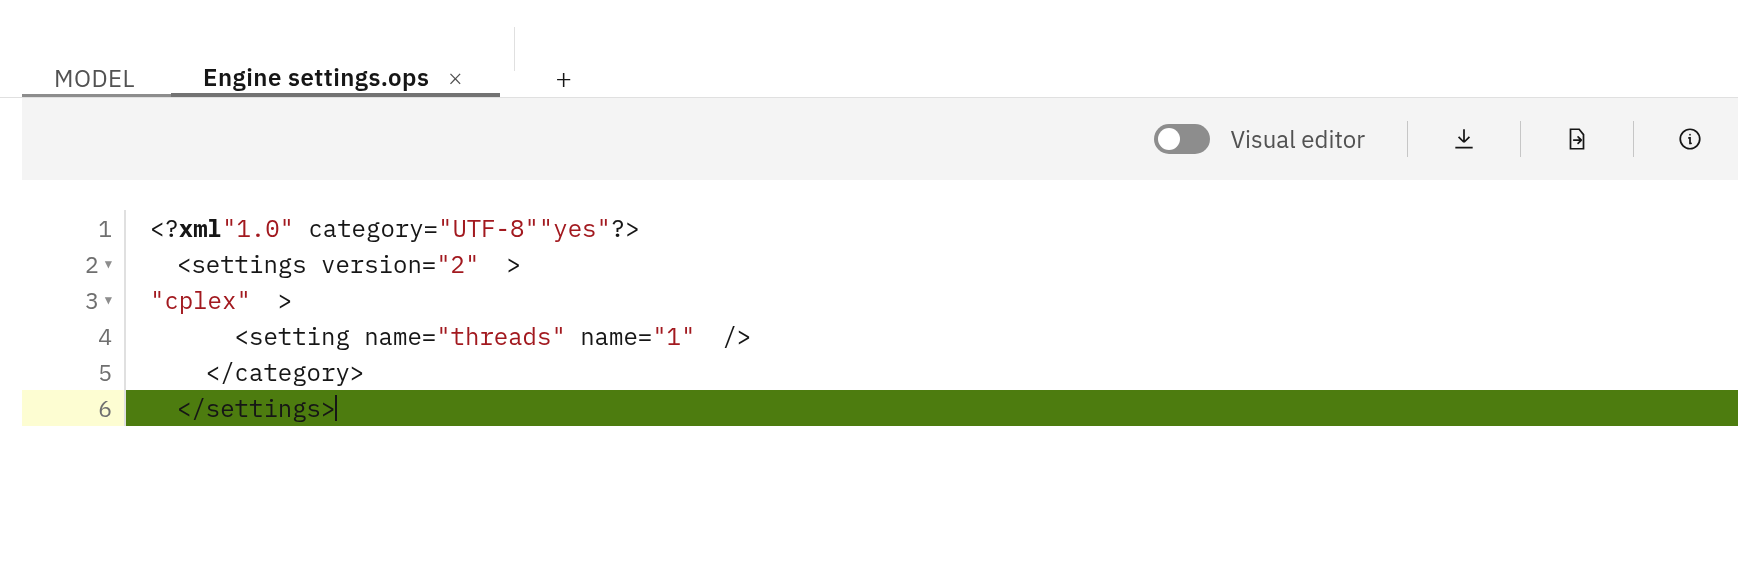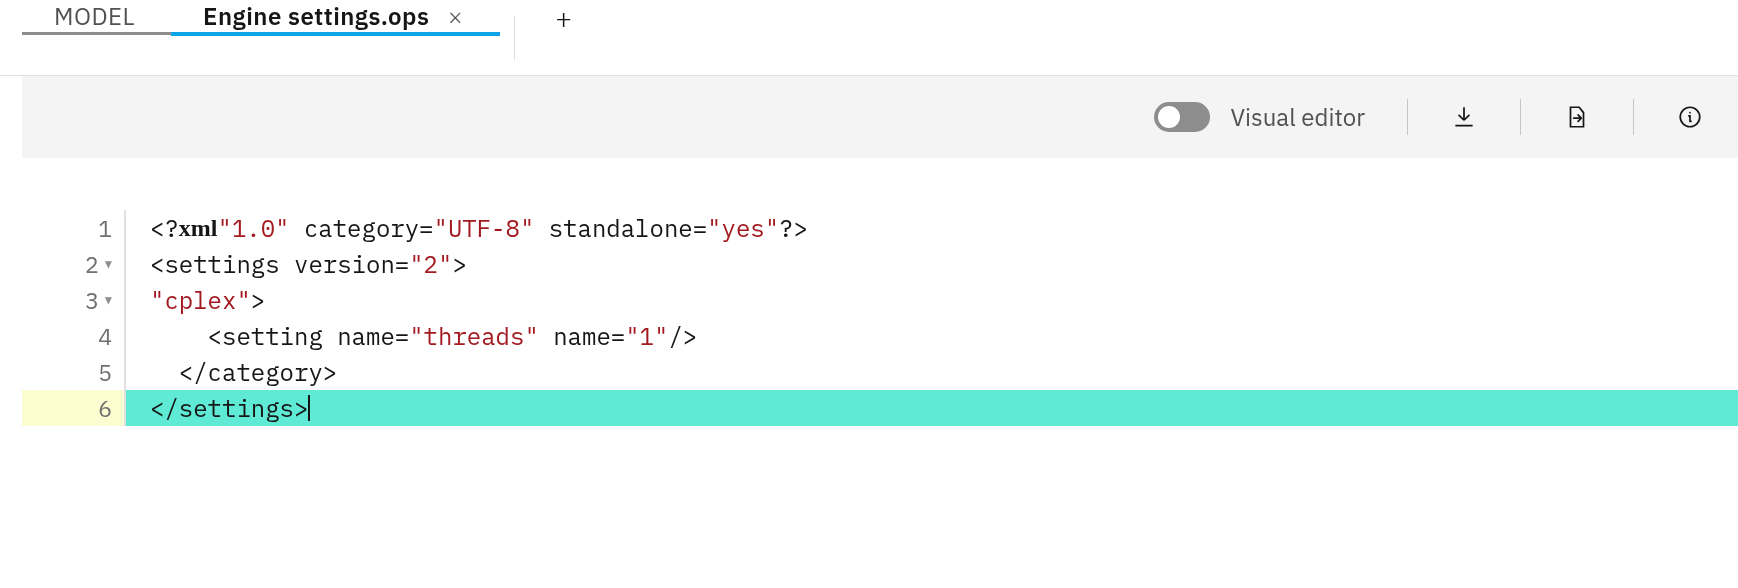--- a/index.html
+++ b/index.html
@@ -8,41 +8,41 @@
     background: #fff;
     width: 1738px;
     height: 588px;
     overflow: hidden;
     color: #161616;
   }
 
   
   .tabbar {
     display: flex;
-    align-items: flex-start;
-    height: 76px;
+    align-items: flex-end;
+    height: 98px;
     border-bottom: 1px solid #e0e0e0;
     padding-left: 22px;
   }
   .tab {
     display: flex;
     align-items: center;
     padding: 0 36px 0 32px;
     font-size: 24px;
     color: #525252;
     position: relative;
     gap: 18px;
     cursor: pointer;
     letter-spacing: 0.5px;
   }
   .tab.inactive {
     border-bottom: 3px solid #8d8d8d;
   }
   .tab.active {
-    border-bottom: 4px solid #0ea5e9;
+    border-bottom: 4px solid #737373;
     color: #161616;
     font-weight: 600;
   }
   .tab .close {
     font-size: 26px;
     color: #525252;
     font-weight: 300;
     line-height: 1;
   }
   .tab-sep {
@@ -141,25 +141,25 @@
   .content{
     flex:1;
     padding-left:24px;
     white-space:pre;
     color:#161616;
     height:36px;
     display:flex;
     align-items:center;
   }
   .hl .content, .hl .gutter{ background:#fdfdd2; }
-  .hl .content{ background:#5eead4; }
+  .hl .content{ background:#4d7c0f; }
   .line.hl{ background:#fdfdd2; }
 
-  .t-tag{color:#161616;}
-  .t-bold{font-weight:700;color:#161616;font-family:Liberation Serif, serif;}
+  .t-tag{color:#161616;margin-left:27px;}
+  .t-bold{font-weight:700;color:#161616;}
   .t-attr{color:#161616;}
   .t-str{color:#a2191f;}
   .t-punc{color:#161616;}
   .cursor{
     display:inline-block;width:2px;height:26px;background:#161616;vertical-align:middle;
   }
 </style>
 </head>
 <body>
 
@@ -201,21 +201,21 @@
       </svg>
   </div>
 </div>
 
 <div class="editor">
   <div class="code">
     <div class="line">
       <div class="gutter">
           <span>1</span>
         </div>
-      <div class="content"><span class="t-punc">&lt;?</span><span class="t-bold">xml</span><span class="t-str">"1.0"</span><span class="t-attr"> category=</span><span class="t-str">"UTF-8"</span><span class="t-attr"> standalone=</span><span class="t-str">"yes"</span><span class="t-punc">?&gt;</span></div>
+      <div class="content"><span class="t-punc">&lt;?</span><span class="t-bold">xml</span><span class="t-str">"1.0"</span><span class="t-attr"> category=</span><span class="t-str">"UTF-8"</span><span class="t-str">"yes"</span><span class="t-punc">?&gt;</span></div>
     </div>
     <div class="line">
       <div class="gutter">
           <span>2</span>
           <span class="fold">▼</span>
         </div>
       <div class="content"><span class="t-tag">&lt;settings version=</span><span class="t-str">"2"</span><span class="t-tag">&gt;</span></div>
     </div>
     <div class="line">
       <div class="gutter">

